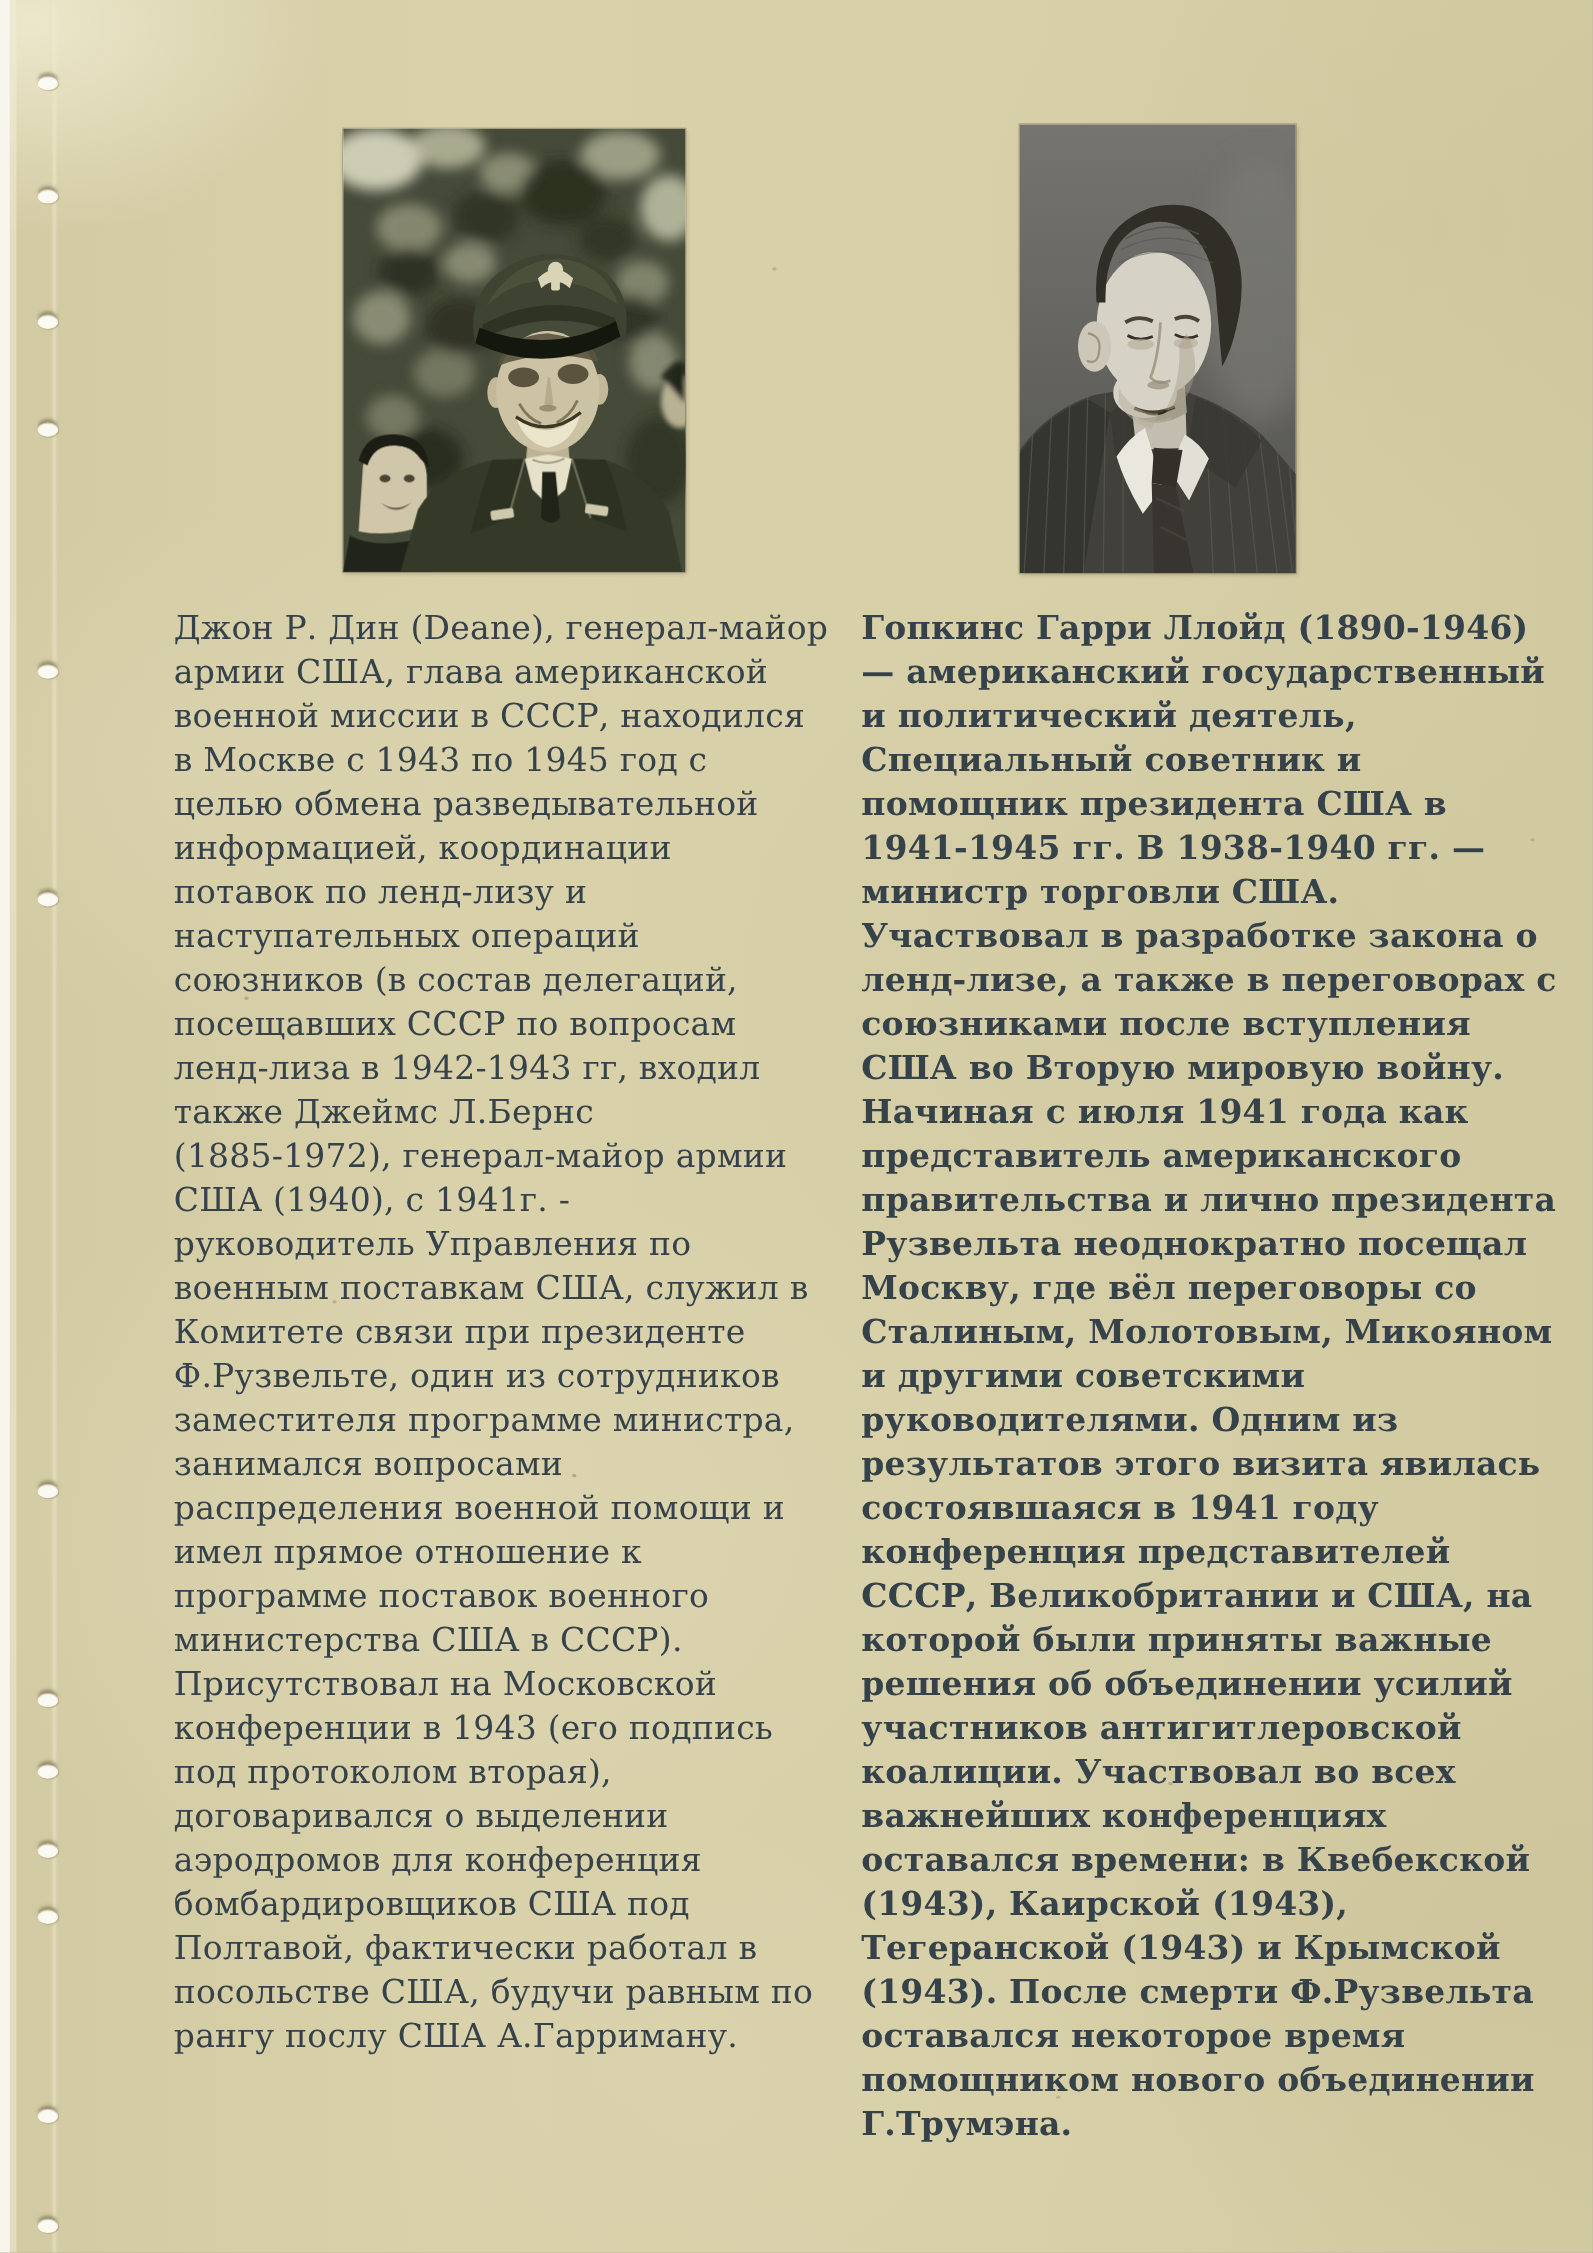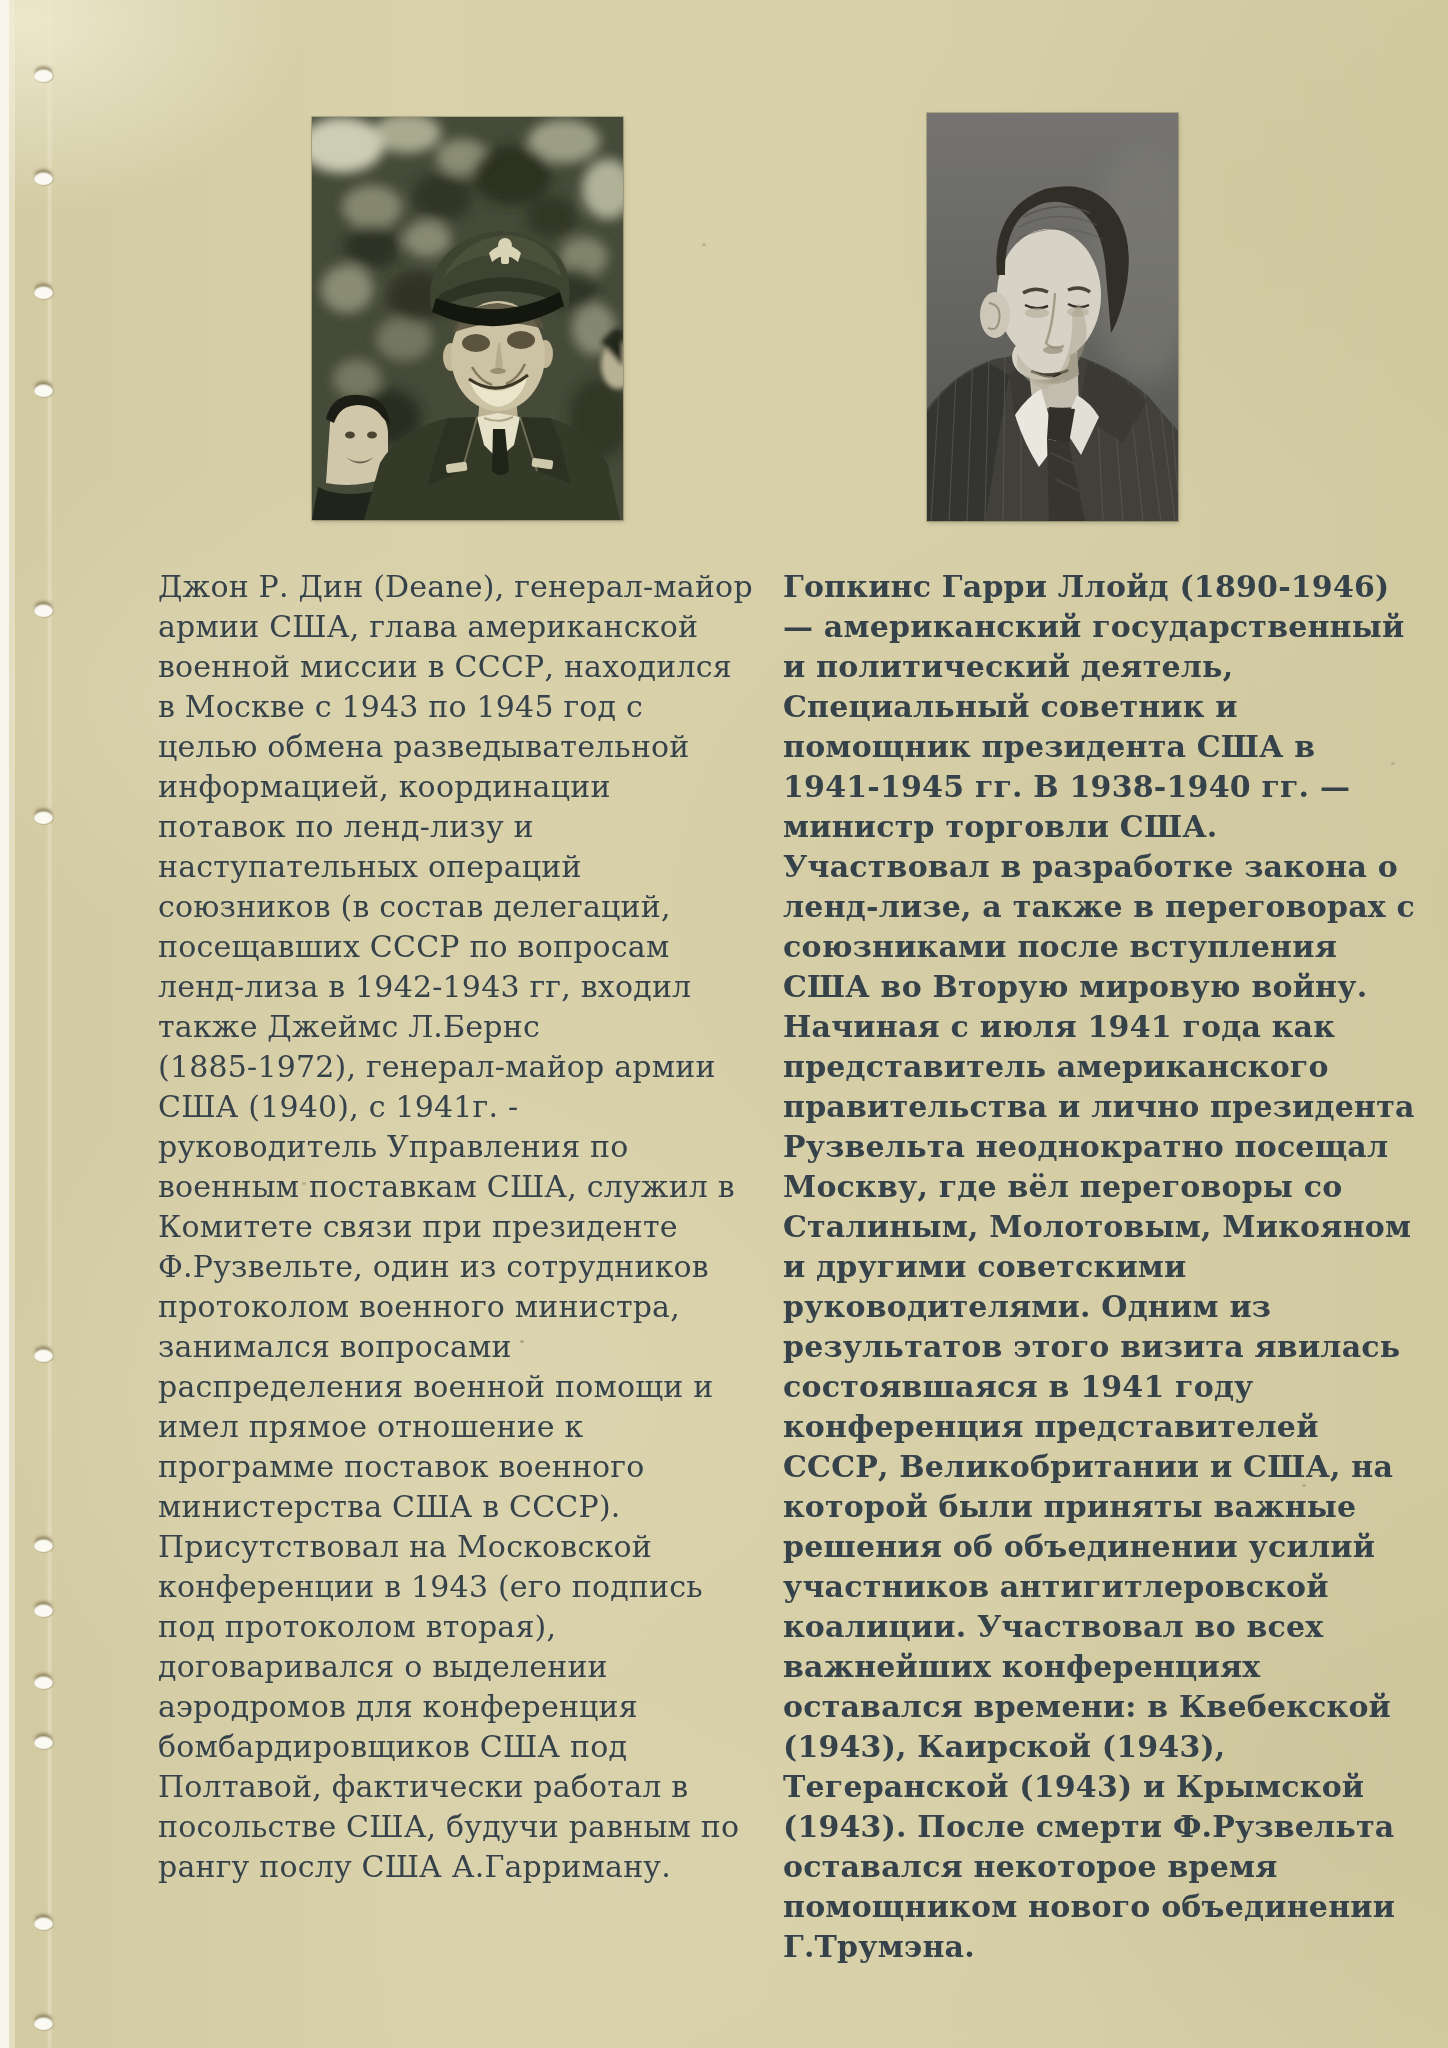--- a/index.html
+++ b/index.html
@@ -29,21 +29,21 @@
     background:transparent;
     box-shadow:520px 1340px 0 rgba(110,100,68,.40), 302px 1182px 0 rgba(110,100,68,.30),
       1302px 1484px 0 rgba(110,100,68,.32), 702px 243px 0 rgba(110,100,68,.28),
       1062px 1620px 0 rgba(110,100,68,.30), 222px 906px 0 rgba(110,100,68,.33),
       1391px 762px 0 rgba(110,100,68,.26), 960px 1905px 0 rgba(110,100,68,.25);
   }
   .photo{position:absolute;margin:0;padding:0;box-shadow:0 0 0 1px rgba(60,55,35,.25), 1px 2px 4px rgba(60,55,35,.25);}
   .photo svg{display:block;}
   .photo-deane{left:312px;top:117px;width:311px;height:403px;}
   .photo-hopkins{left:927px;top:113px;width:251px;height:408px;}
-  .col{position:absolute;top:552px;color:#36424a;font-size:30px;line-height:40px;letter-spacing:.2px;margin-top:15px;}
+  .col{position:absolute;top:552px;color:#36424a;font-size:30px;line-height:40px;letter-spacing:.2px;}
   .col .line{white-space:nowrap;height:40px;}
   .col-left{left:158px;}
   .col-right{left:783px;font-weight:bold;}
 </style>
 </head>
 <body>
 
 <div class="page">
   <div class="scan-edge"></div>
   <div class="scan-edge2"></div>
@@ -230,21 +230,21 @@
       <div class="line">союзников (в состав делегаций,</div>
       <div class="line">посещавших СССР по вопросам</div>
       <div class="line">ленд-лиза в 1942-1943 гг, входил</div>
       <div class="line">также Джеймс Л.Бернс</div>
       <div class="line">(1885-1972), генерал-майор армии</div>
       <div class="line">США (1940), с 1941г. -</div>
       <div class="line">руководитель Управления по</div>
       <div class="line">военным поставкам США, служил в</div>
       <div class="line">Комитете связи при президенте</div>
       <div class="line">Ф.Рузвельте, один из сотрудников</div>
-      <div class="line">протоколом военного министра,</div>
+      <div class="line">заместителя программе министра,</div>
       <div class="line">занимался вопросами</div>
       <div class="line">распределения военной помощи и</div>
       <div class="line">имел прямое отношение к</div>
       <div class="line">программе поставок военного</div>
       <div class="line">министерства США в СССР).</div>
       <div class="line">Присутствовал на Московской</div>
       <div class="line">конференции в 1943 (его подпись</div>
       <div class="line">под протоколом вторая),</div>
       <div class="line">договаривался о выделении</div>
       <div class="line">аэродромов для конференция</div>

